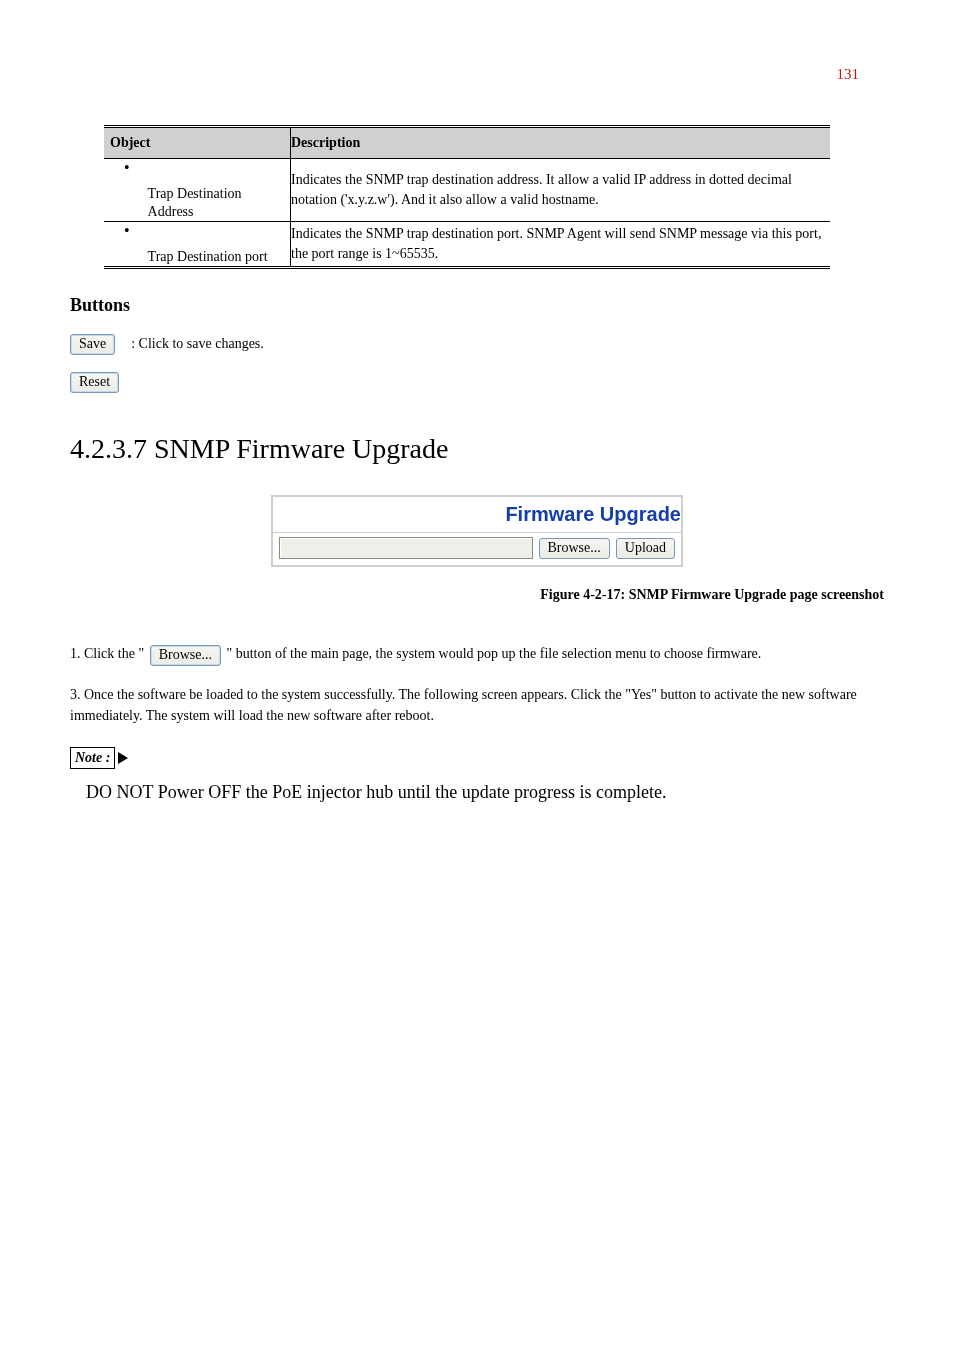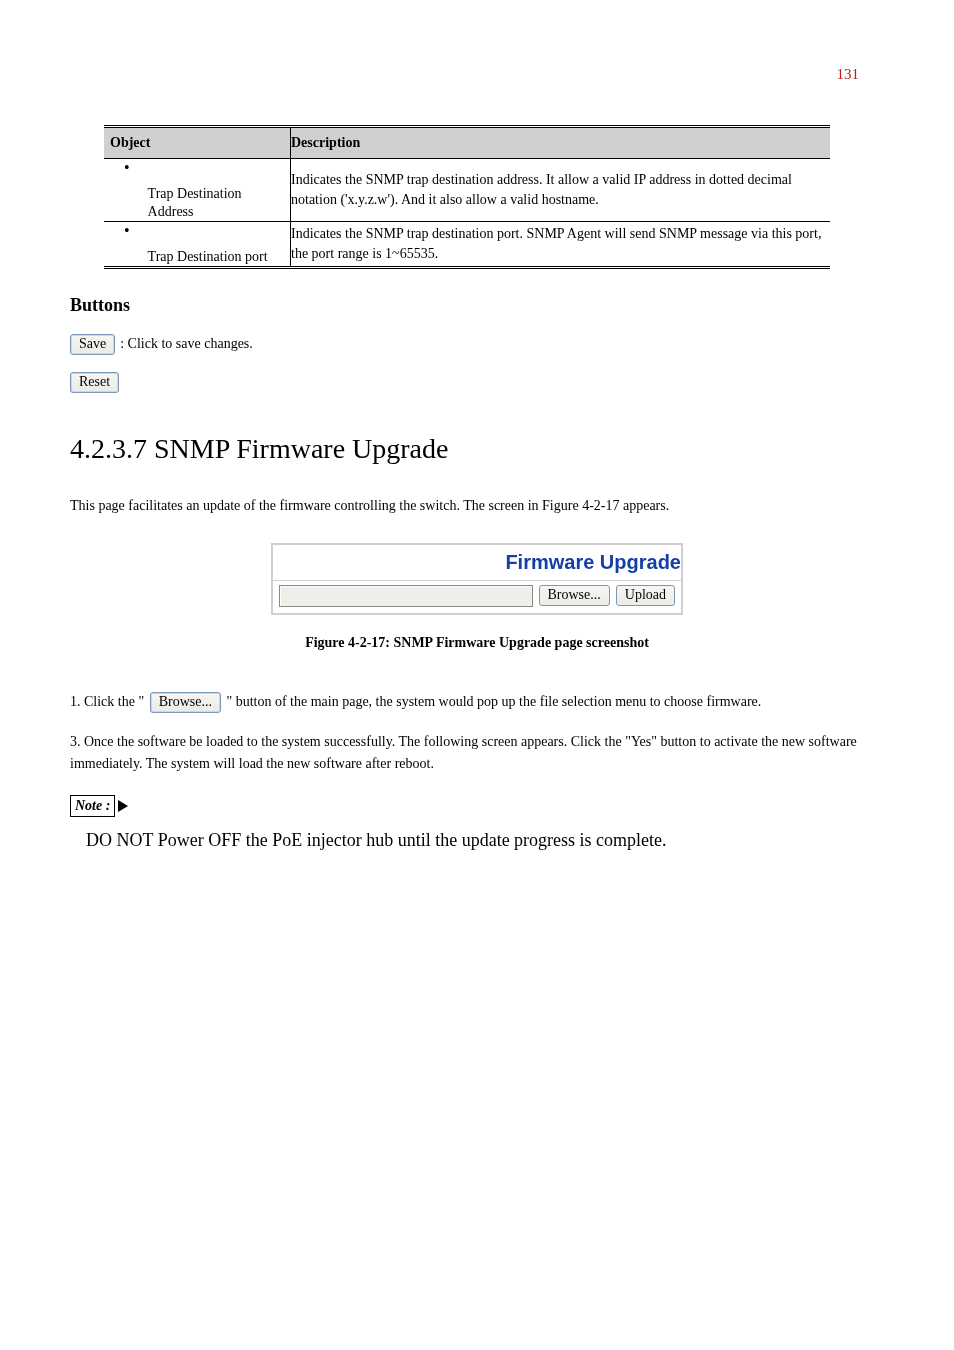--- a/index.html
+++ b/index.html
@@ -81,21 +81,21 @@
 
   
   .buttons-heading {
     font-size: 18px;
     font-weight: bold;
     margin: 26px 0 14px 0;
   }
   .btn-row {
     display: flex;
     align-items: center;
-    gap: 5px;
+    gap: 16px;
     margin: 0 0 14px 0;
     line-height: 28px;
   }
   .btn-text {
     font-size: 14px;
   }
   .classic-btn {
     display: inline-block;
     font-family: "Times New Roman", Times, serif;
     font-size: 14px;
@@ -156,21 +156,21 @@
     font-family: "Times New Roman", Times, serif;
     font-size: 14px;
     padding: 1px 8px 2px 8px;
     background: linear-gradient(#f6f6f2, #ecece6);
     border: 1px solid #7a99b9;
     border-radius: 3px;
     cursor: default;
   }
 
   .fig-caption {
-    text-align: center;
+    text-align: right;
     font-size: 14px;
     font-weight: bold;
     margin: 10px 0 40px 0;
   }
 
   .steps p {
     font-size: 14px;
     line-height: 1.55;
     margin: 0 0 18px 0;
   }
@@ -247,21 +247,20 @@
 
   <div class="btn-row">
     <span class="classic-btn">Save</span>
     <span class="btn-text">: Click to save changes.</span>
   </div>
   <div class="btn-row">
     <span class="classic-btn">Reset</span>
   </div>
 
   <div class="section-num">4.2.3.7 SNMP Firmware Upgrade</div>
-  <p class="para">This page facilitates an update of the firmware controlling the switch. The screen in Figure 4-2-17 appears.</p>
 
   <div class="fw-box">
     <div class="fw-title-row">
       <span class="fw-title">Firmware Upgrade</span>
     </div>
     <div class="fw-ctrl-row">
       <div class="fw-input"></div>
       <span class="fw-btn">Browse...</span>
       <span class="fw-btn">Upload</span>
     </div>

